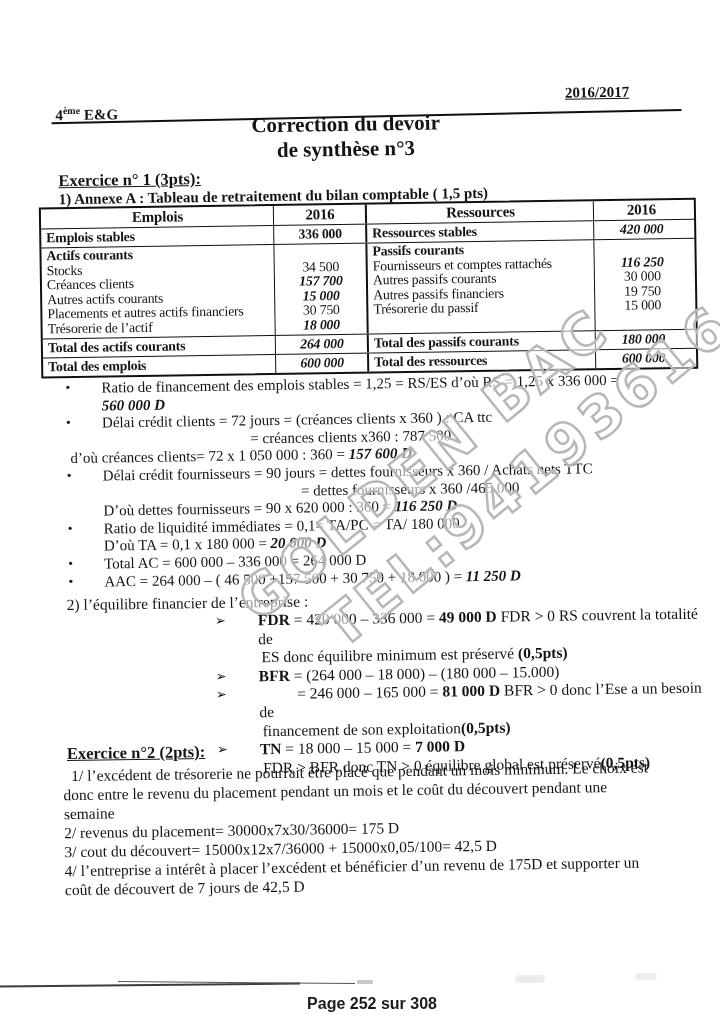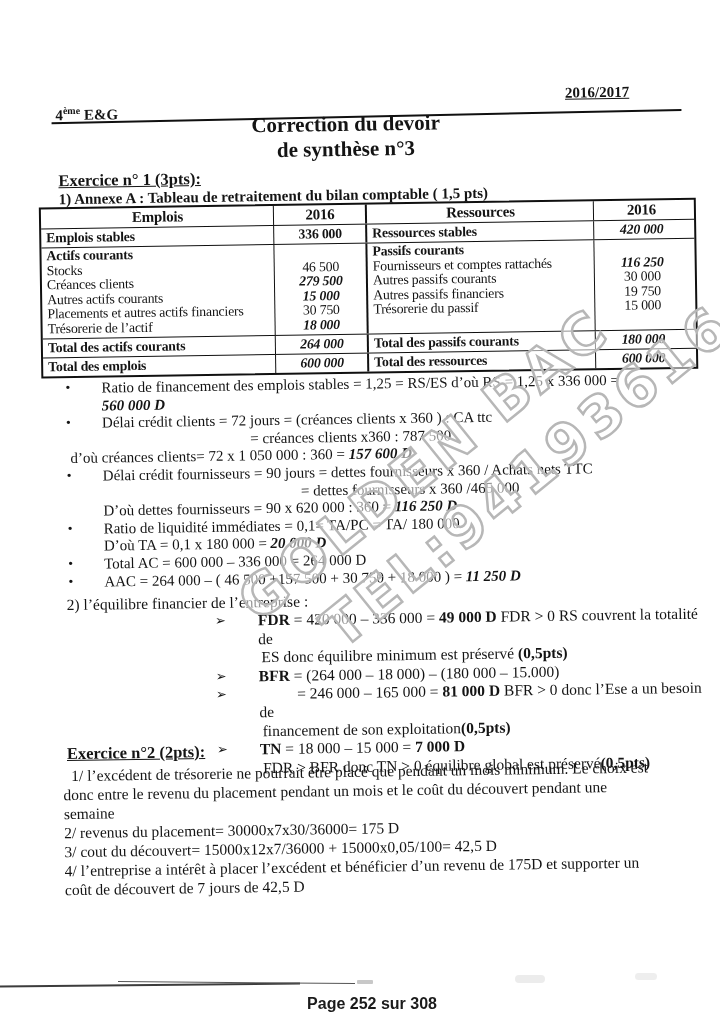--- a/index.html
+++ b/index.html
@@ -106,22 +106,22 @@
       <div class="td">
         <div class="ln b">Actifs courants</div>
         <div class="ln">Stocks</div>
         <div class="ln">Créances clients</div>
         <div class="ln">Autres actifs courants</div>
         <div class="ln">Placements et autres actifs financiers</div>
         <div class="ln">Trésorerie de l’actif</div>
       </div>
       <div class="td mid val">
         <div class="ln"></div>
-        <div class="ln">46 500</div>
-        <div class="ln bi">279 500</div>
+        <div class="ln">34 500</div>
+        <div class="ln bi">157 700</div>
         <div class="ln bi">15 000</div>
         <div class="ln">30 750</div>
         <div class="ln bi">18 000</div>
       </div>
       <div class="td">
         <div class="ln b">Passifs courants</div>
         <div class="ln">Fournisseurs et comptes rattachés</div>
         <div class="ln">Autres passifs courants</div>
         <div class="ln">Autres passifs financiers</div>
         <div class="ln">Trésorerie du passif</div>

